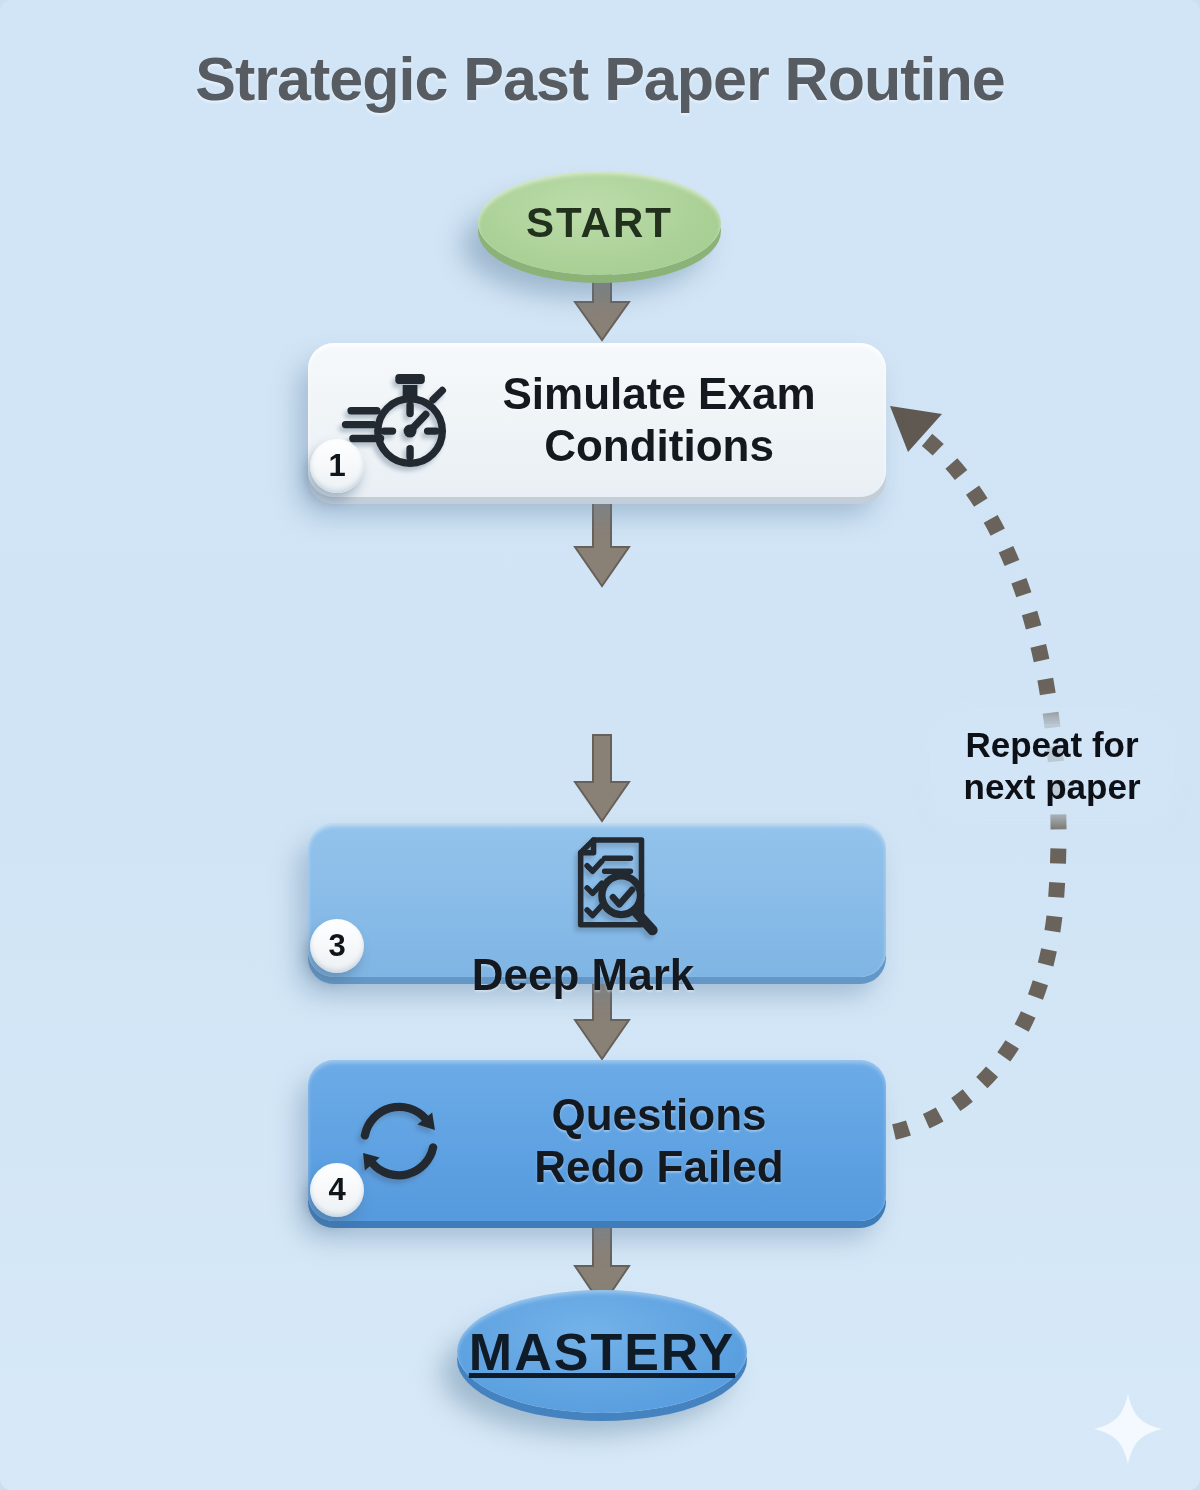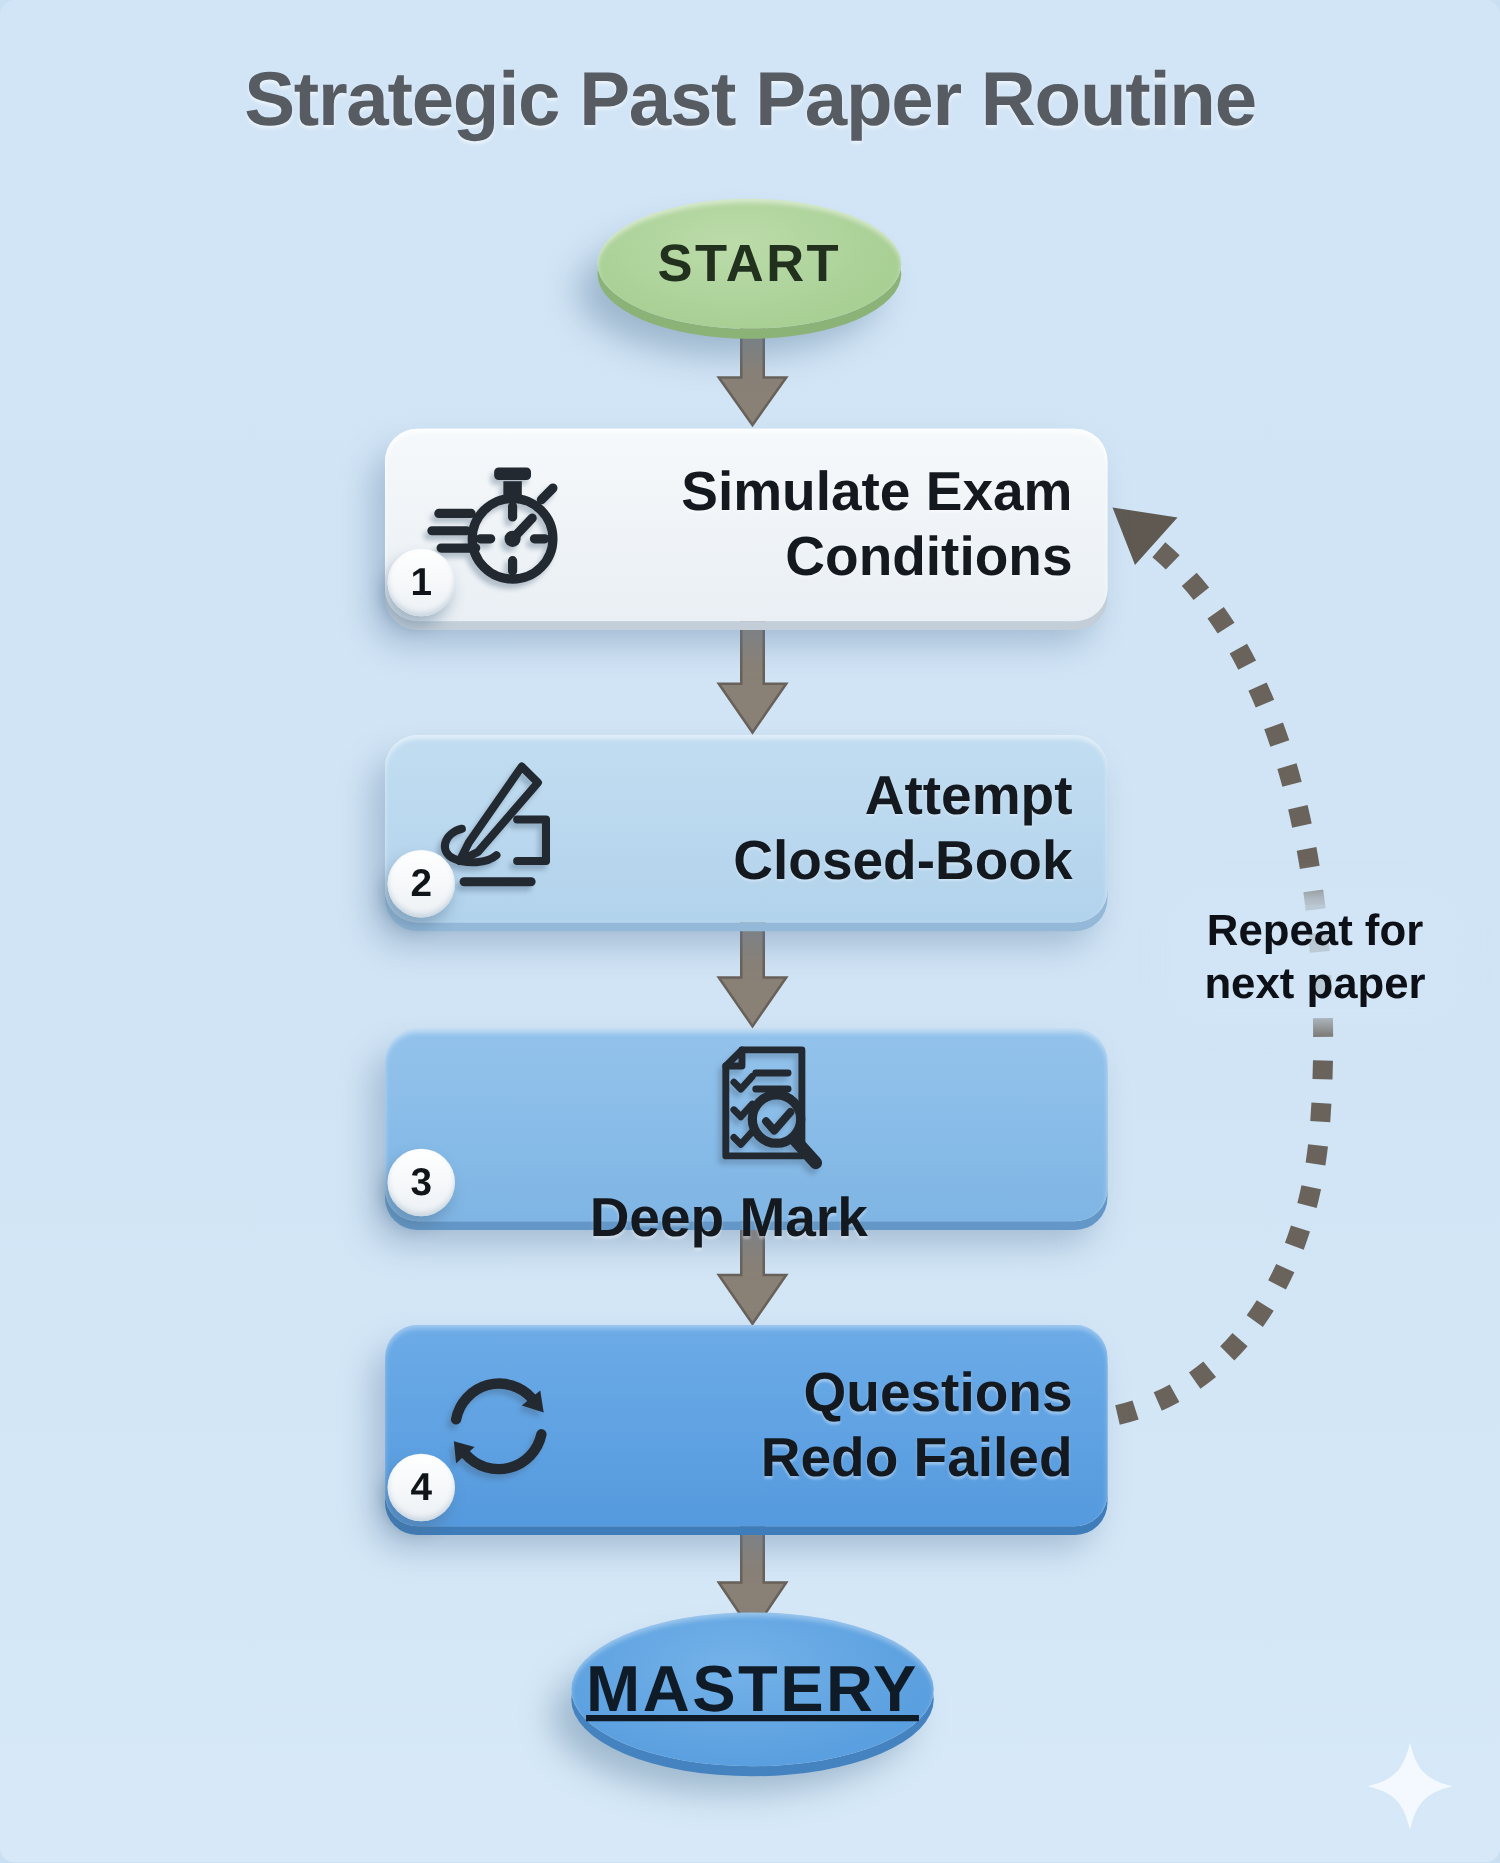--- a/index.html
+++ b/index.html
@@ -20,21 +20,21 @@
     text-shadow:0 2px 3px rgba(255,255,255,.55);
   }
   #flow-svg{position:absolute;left:0;top:0;z-index:1;}
   .terminal{
     position:absolute;z-index:2;
     display:flex;align-items:center;justify-content:center;
     border-radius:50%;
     font-weight:800;letter-spacing:2px;
   }
   .terminal-start{
-    left:478px;top:159px;width:243px;height:104px;
+    left:478px;top:171px;width:243px;height:104px;
     background:radial-gradient(ellipse at 45% 35%, #bcdcaa 0%, var(--start,#a8cf94) 70%);
     box-shadow:0 8px 0 var(--startEdge,#8cb377), -16px 22px 26px rgba(96,128,158,.45),
                inset 0 3px 4px rgba(255,255,255,.5);
     color:#22301e;font-size:42px;
   }
   .terminal-mastery{
     left:457px;top:1290px;width:290px;height:123px;
     background:radial-gradient(ellipse at 45% 35%, #74b2e9 0%, var(--mastery,#5a9fdf) 70%);
     box-shadow:0 8px 0 var(--masteryEdge,#4583c0), -16px 22px 26px rgba(96,128,158,.45),
                inset 0 3px 4px rgba(255,255,255,.35);
@@ -58,21 +58,21 @@
   .step-4{top:1060px;height:161px;background:linear-gradient(180deg,#6cabe7,var(--step4,#559ade));
           box-shadow:0 7px 0 var(--step4Edge,#3e7cba), -10px 18px 26px rgba(100,132,164,.42),
                      inset 0 3px 4px rgba(255,255,255,.35);}
   .step-icon{
     flex:0 0 auto;width:122px;height:126px;margin-left:30px;
     display:flex;align-items:center;justify-content:center;
     filter:drop-shadow(-3px 4px 2px rgba(70,95,120,.35));
   }
   .step-icon svg{width:118px;height:122px;}
   .step-label{
-    flex:1 1 auto;text-align:right;padding-right:28px;
+    flex:1 1 auto;text-align:center;padding-right:28px;
     font-size:44px;line-height:1.18;font-weight:800;color:#14191f;
     text-shadow:0 2px 2px rgba(255,255,255,.35);
   }
   .num-badge{
     position:absolute;left:2px;bottom:4px;z-index:3;
     width:54px;height:54px;border-radius:50%;
     background:linear-gradient(180deg,#ffffff,#edf1f5);
     box-shadow:-4px 8px 12px rgba(80,110,140,.45), inset 0 -3px 4px rgba(170,190,205,.5);
     display:flex;align-items:center;justify-content:center;
     font-size:31px;font-weight:800;color:#10151a;
@@ -133,39 +133,20 @@
     </div>
     <div class="step-label">
       <div>Simulate Exam</div>
       <div>Conditions</div>
     </div>
     <div class="num-badge">
       <span>1</span>
     </div>
   </div>
 
-  <div class="step-box step-2">
-    <div class="step-icon">
-      <svg viewBox="0 0 128 128">
-        <g class="icon-stroke" stroke-width="7">
-          <path d="M84 10 L98 24 L46 84 L30 92 L38 76 Z"></path>
-          <path d="M32 64 C16 68 12 84 25 90 C36 95 54 94 62 87"></path>
-          <path d="M80 56 H105 V92 H80"></path>
-          <path d="M34 110 H92" stroke-width="8"></path>
-        </g>
-      </svg>
-    </div>
-    <div class="step-label">
-      <div>Attempt</div>
-      <div>Closed-Book</div>
-    </div>
-    <div class="num-badge">
-      <span>2</span>
-    </div>
-  </div>
 
   <div class="step-box step-3">
     <div class="step-icon">
       <svg viewBox="0 0 128 128">
         <g class="icon-stroke" stroke-width="6">
           <path d="M44 14 H96 V106 H30 V28 Z"></path>
           <path d="M44 14 V28 H30"></path>
           <path d="M56 34 H84 M56 48 H84"></path>
           <path d="M37 42 l6 6 l10 -11"></path>
           <path d="M37 66 l6 6 l10 -11"></path>

